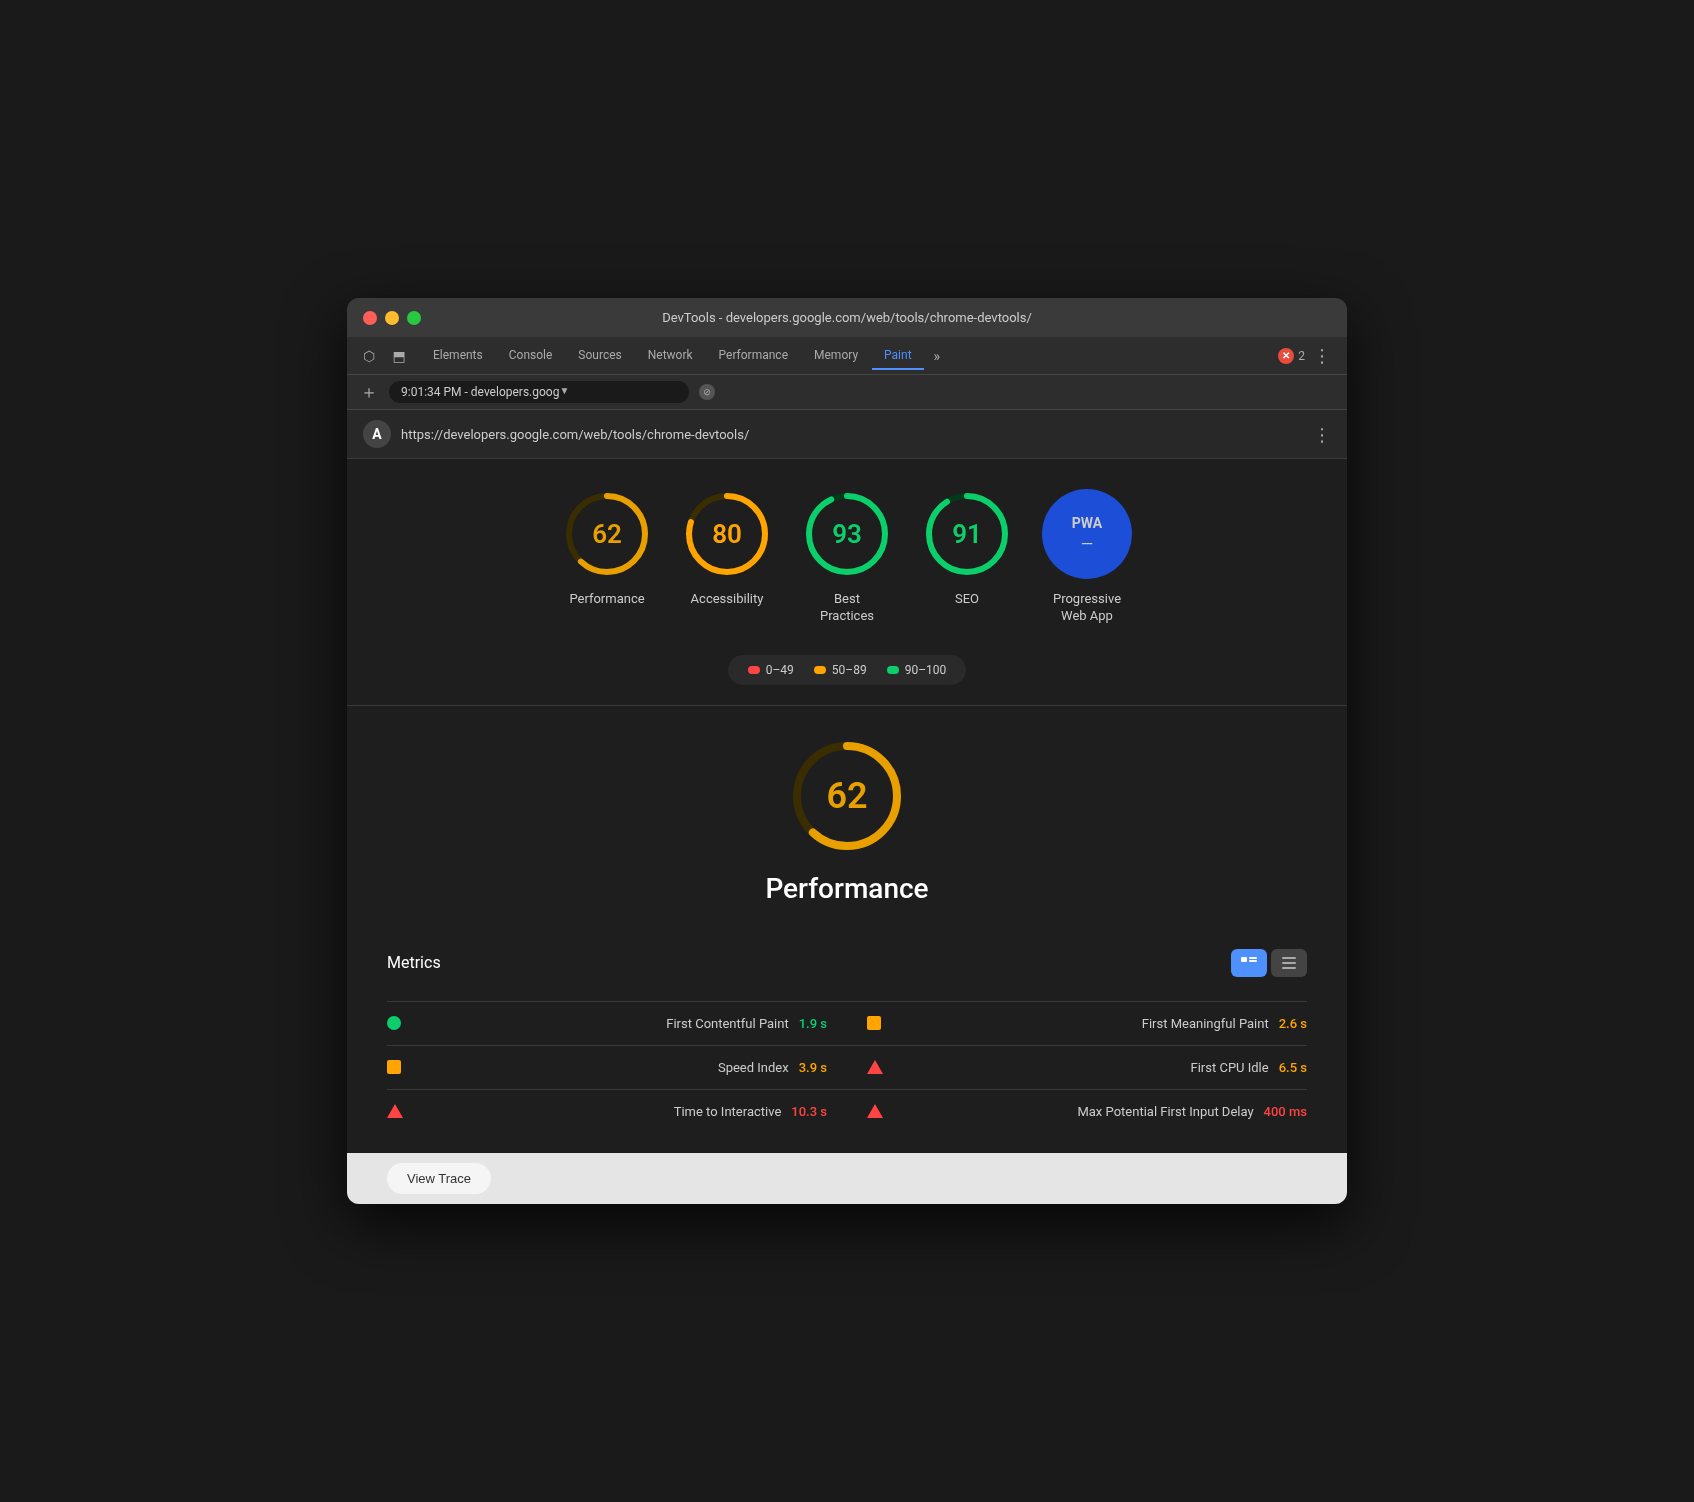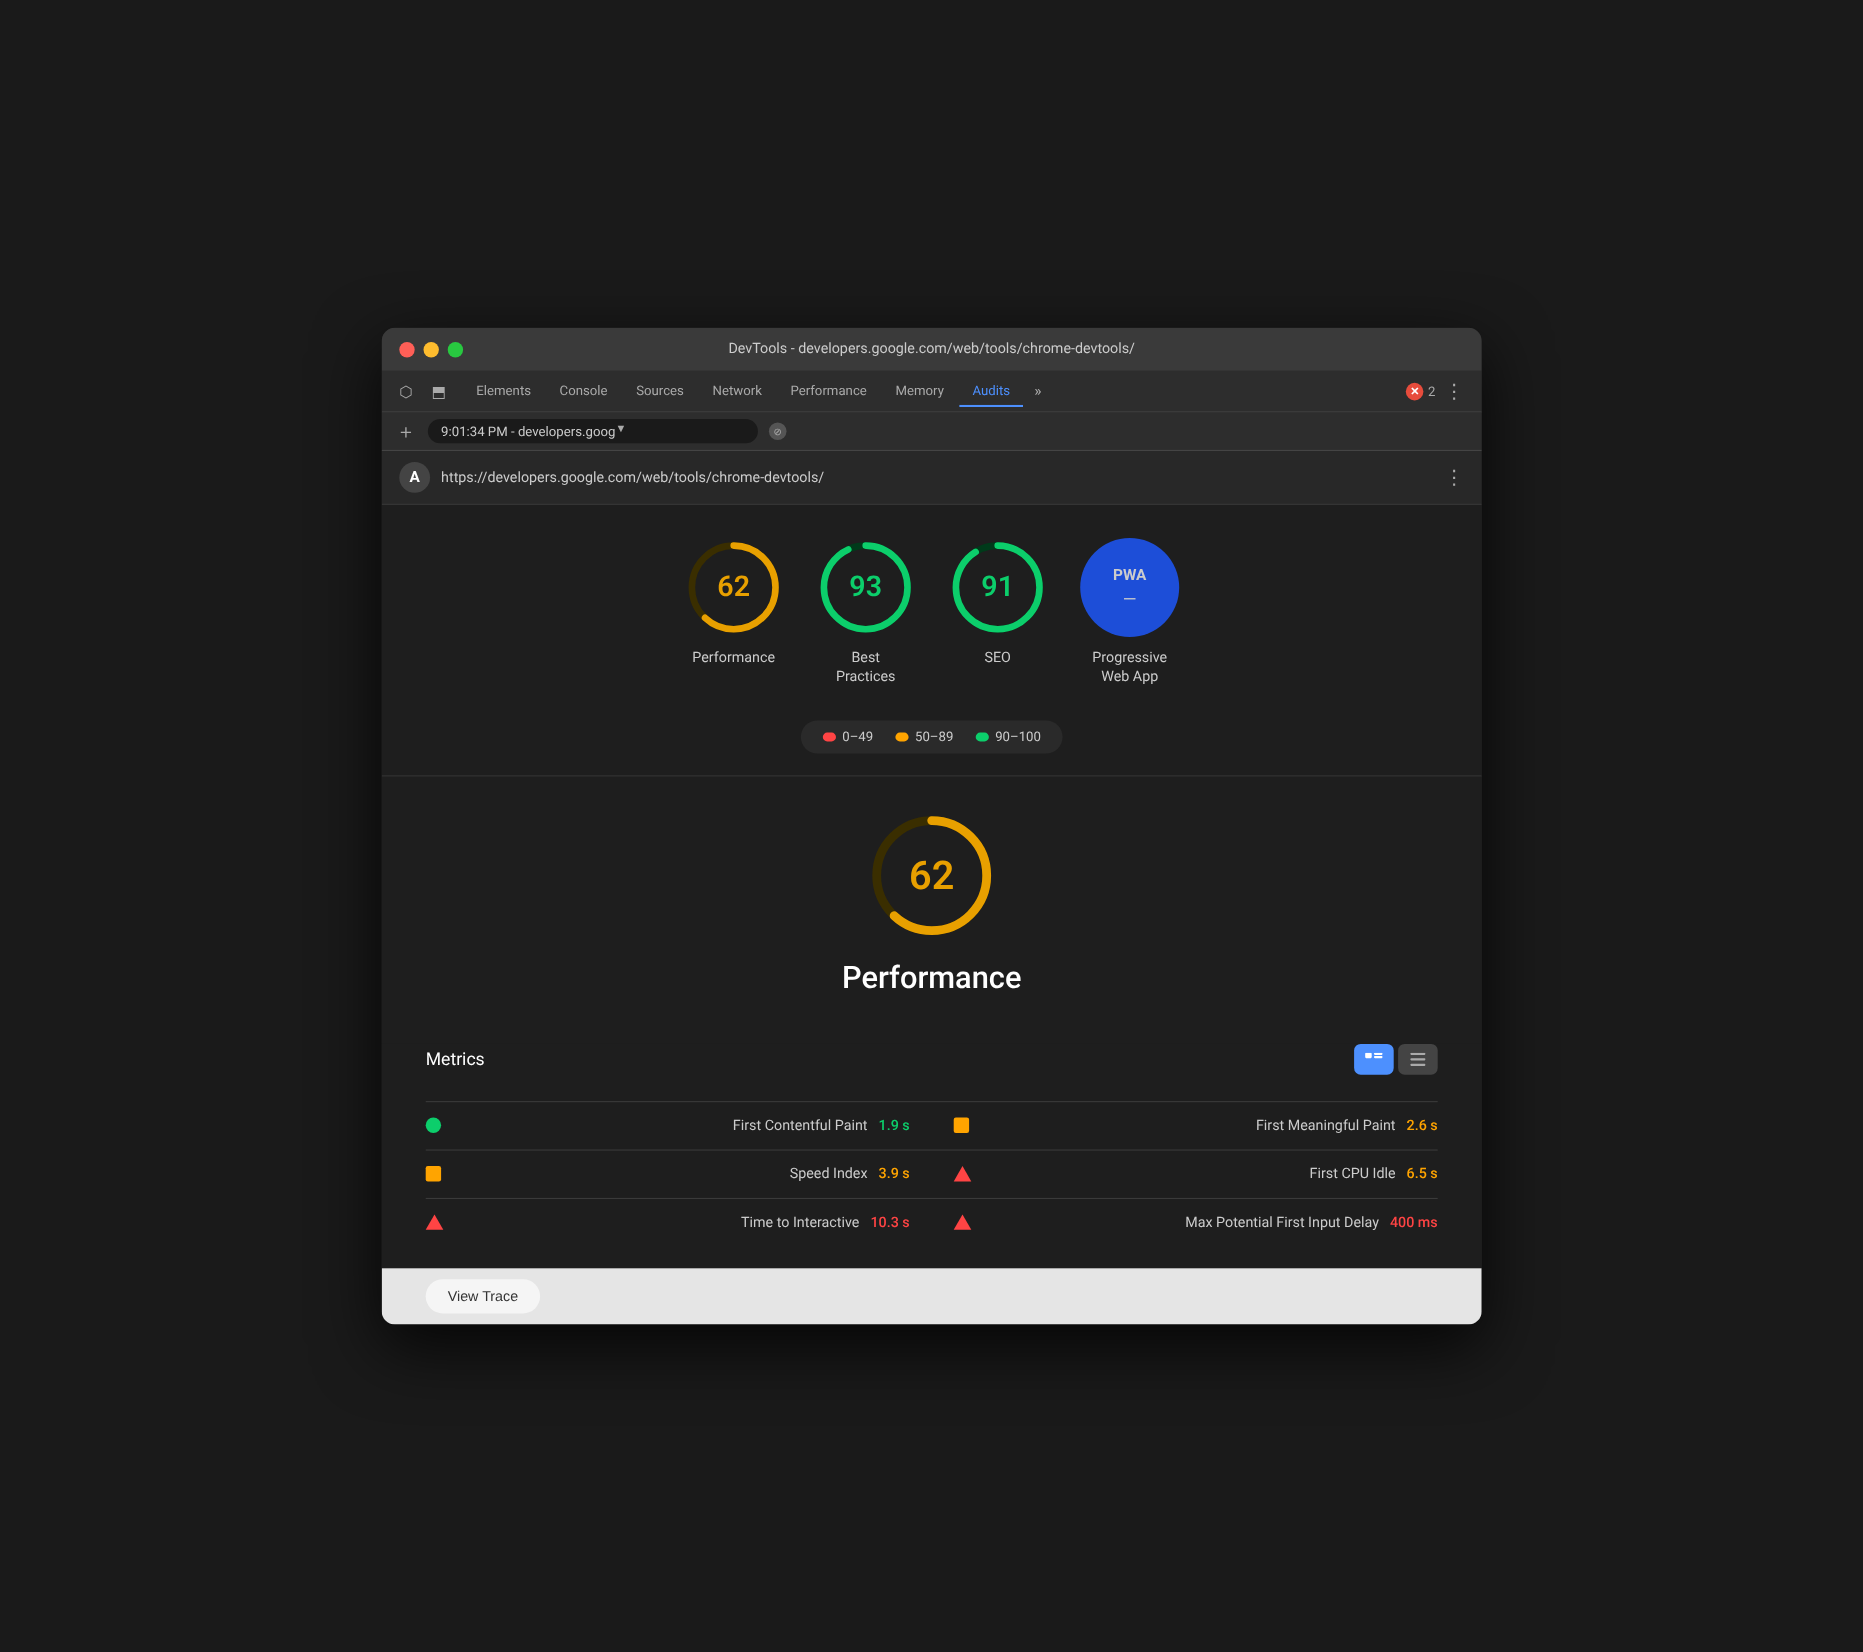--- a/index.html
+++ b/index.html
@@ -459,21 +459,21 @@
     <div class="tab-icons">
       <button class="tab-icon-btn">⬡</button>
       <button class="tab-icon-btn">⬒</button>
     </div>
     <div class="devtools-tab">Elements</div>
     <div class="devtools-tab">Console</div>
     <div class="devtools-tab">Sources</div>
     <div class="devtools-tab">Network</div>
     <div class="devtools-tab">Performance</div>
     <div class="devtools-tab">Memory</div>
-    <div class="devtools-tab active">Audits</div>
+    <div class="devtools-tab active">Paint</div>
     <span class="tab-more">»</span>
     <div class="tab-spacer"></div>
     <div class="error-badge">
       <div class="error-icon">✕</div>
       <span>2</span>
     </div>
     <span class="three-dots">⋮</span>
   </div>
 
   <div class="address-bar">
@@ -500,20 +500,30 @@
           <div class="score-circle-wrapper">
             <svg width="90" height="90" viewBox="0 0 90 90">
               <circle cx="45" cy="45" r="38" fill="none" stroke="#3a2e00" stroke-width="6"></circle>
               <circle cx="45" cy="45" r="38" fill="none" stroke="#e8a000" stroke-width="6" stroke-dasharray="238.76" stroke-dashoffset="90.93" stroke-linecap="round"></circle>
             </svg>
             <span class="score-number color-orange">62</span>
           </div>
           <span class="score-label">Performance</span>
         </div>
 
+        <div class="score-item">
+          <div class="score-circle-wrapper">
+            <svg width="90" height="90" viewBox="0 0 90 90">
+              <circle cx="45" cy="45" r="38" fill="none" stroke="#3a2e00" stroke-width="6"></circle>
+              <circle cx="45" cy="45" r="38" fill="none" stroke="#ffa400" stroke-width="6" stroke-dasharray="238.76" stroke-dashoffset="47.75" stroke-linecap="round"></circle>
+            </svg>
+            <span class="score-number color-yellow">80</span>
+          </div>
+          <span class="score-label">Accessibility</span>
+        </div>
 
         <div class="score-item">
           <div class="score-circle-wrapper">
             <svg width="90" height="90" viewBox="0 0 90 90">
               <circle cx="45" cy="45" r="38" fill="none" stroke="#003a1a" stroke-width="6"></circle>
               <circle cx="45" cy="45" r="38" fill="none" stroke="#0cce6b" stroke-width="6" stroke-dasharray="238.76" stroke-dashoffset="16.71" stroke-linecap="round"></circle>
             </svg>
             <span class="score-number color-green">93</span>
           </div>
           <span class="score-label">Best<br>Practices</span>

